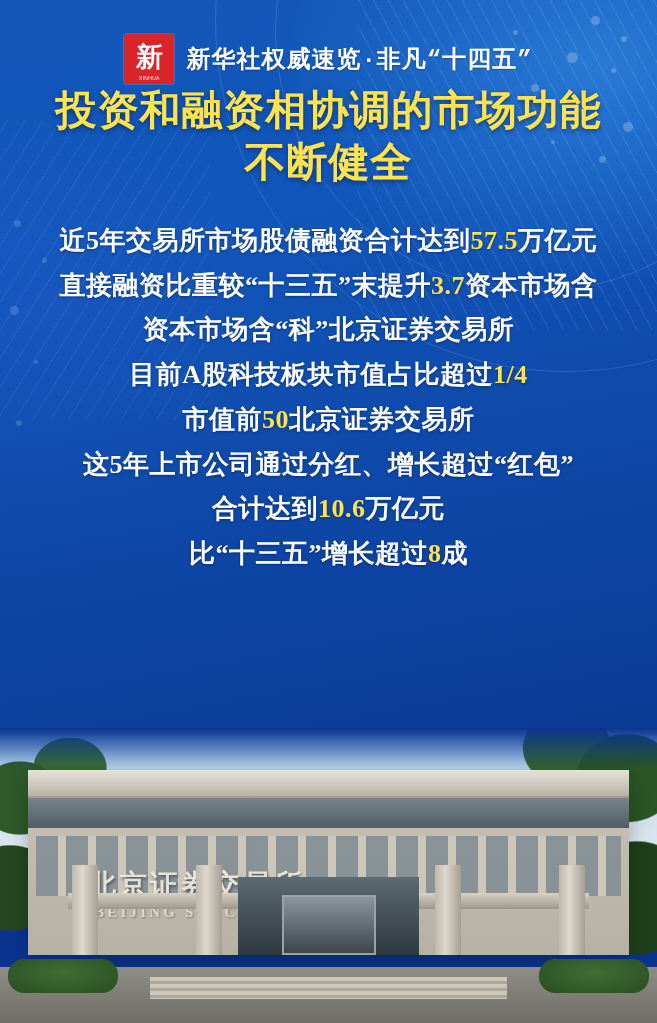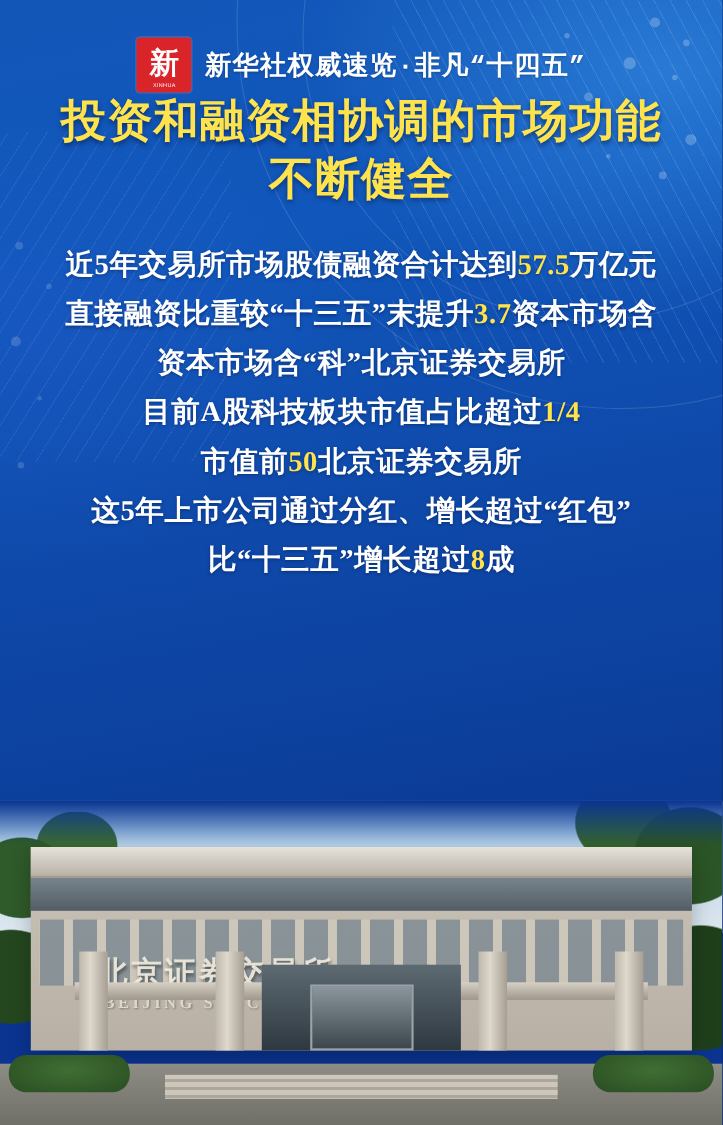--- a/index.html
+++ b/index.html
@@ -335,20 +335,21 @@
     <div class="title-line">不断健全</div>
   </div>
 
   <div class="lines" id="body-lines">
       <div class="line"><span>近5年交易所市场股债融资合计达到</span><span class="hl">57.5</span><span>万亿元</span></div>
       <div class="line"><span>直接融资比重较“十三五”末提升</span><span class="hl">3.7</span><span>资本市场含</span></div>
       <div class="line"><span>资本市场含“科”北京证券交易所</span></div>
       <div class="line"><span>目前A股科技板块市值占比超过</span><span class="hl">1/4</span></div>
       <div class="line"><span>市值前</span><span class="hl">50</span><span>北京证券交易所</span></div>
       <div class="line"><span>这5年上市公司通过分红、增长超过“红包”</span></div>
+      <div class="line"><span>合计达到</span><span class="hl">10.6</span><span>万亿元</span></div>
       <div class="line"><span>比“十三五”增长超过</span><span class="hl">8</span><span>成</span></div>
     </div>
 
   <div class="photo">
     <div class="photo-fade"></div>
     <div class="sky"></div>
     <div class="trees-left"></div>
     <div class="trees-right"></div>
     <div class="building">
       <div class="roof"></div>

